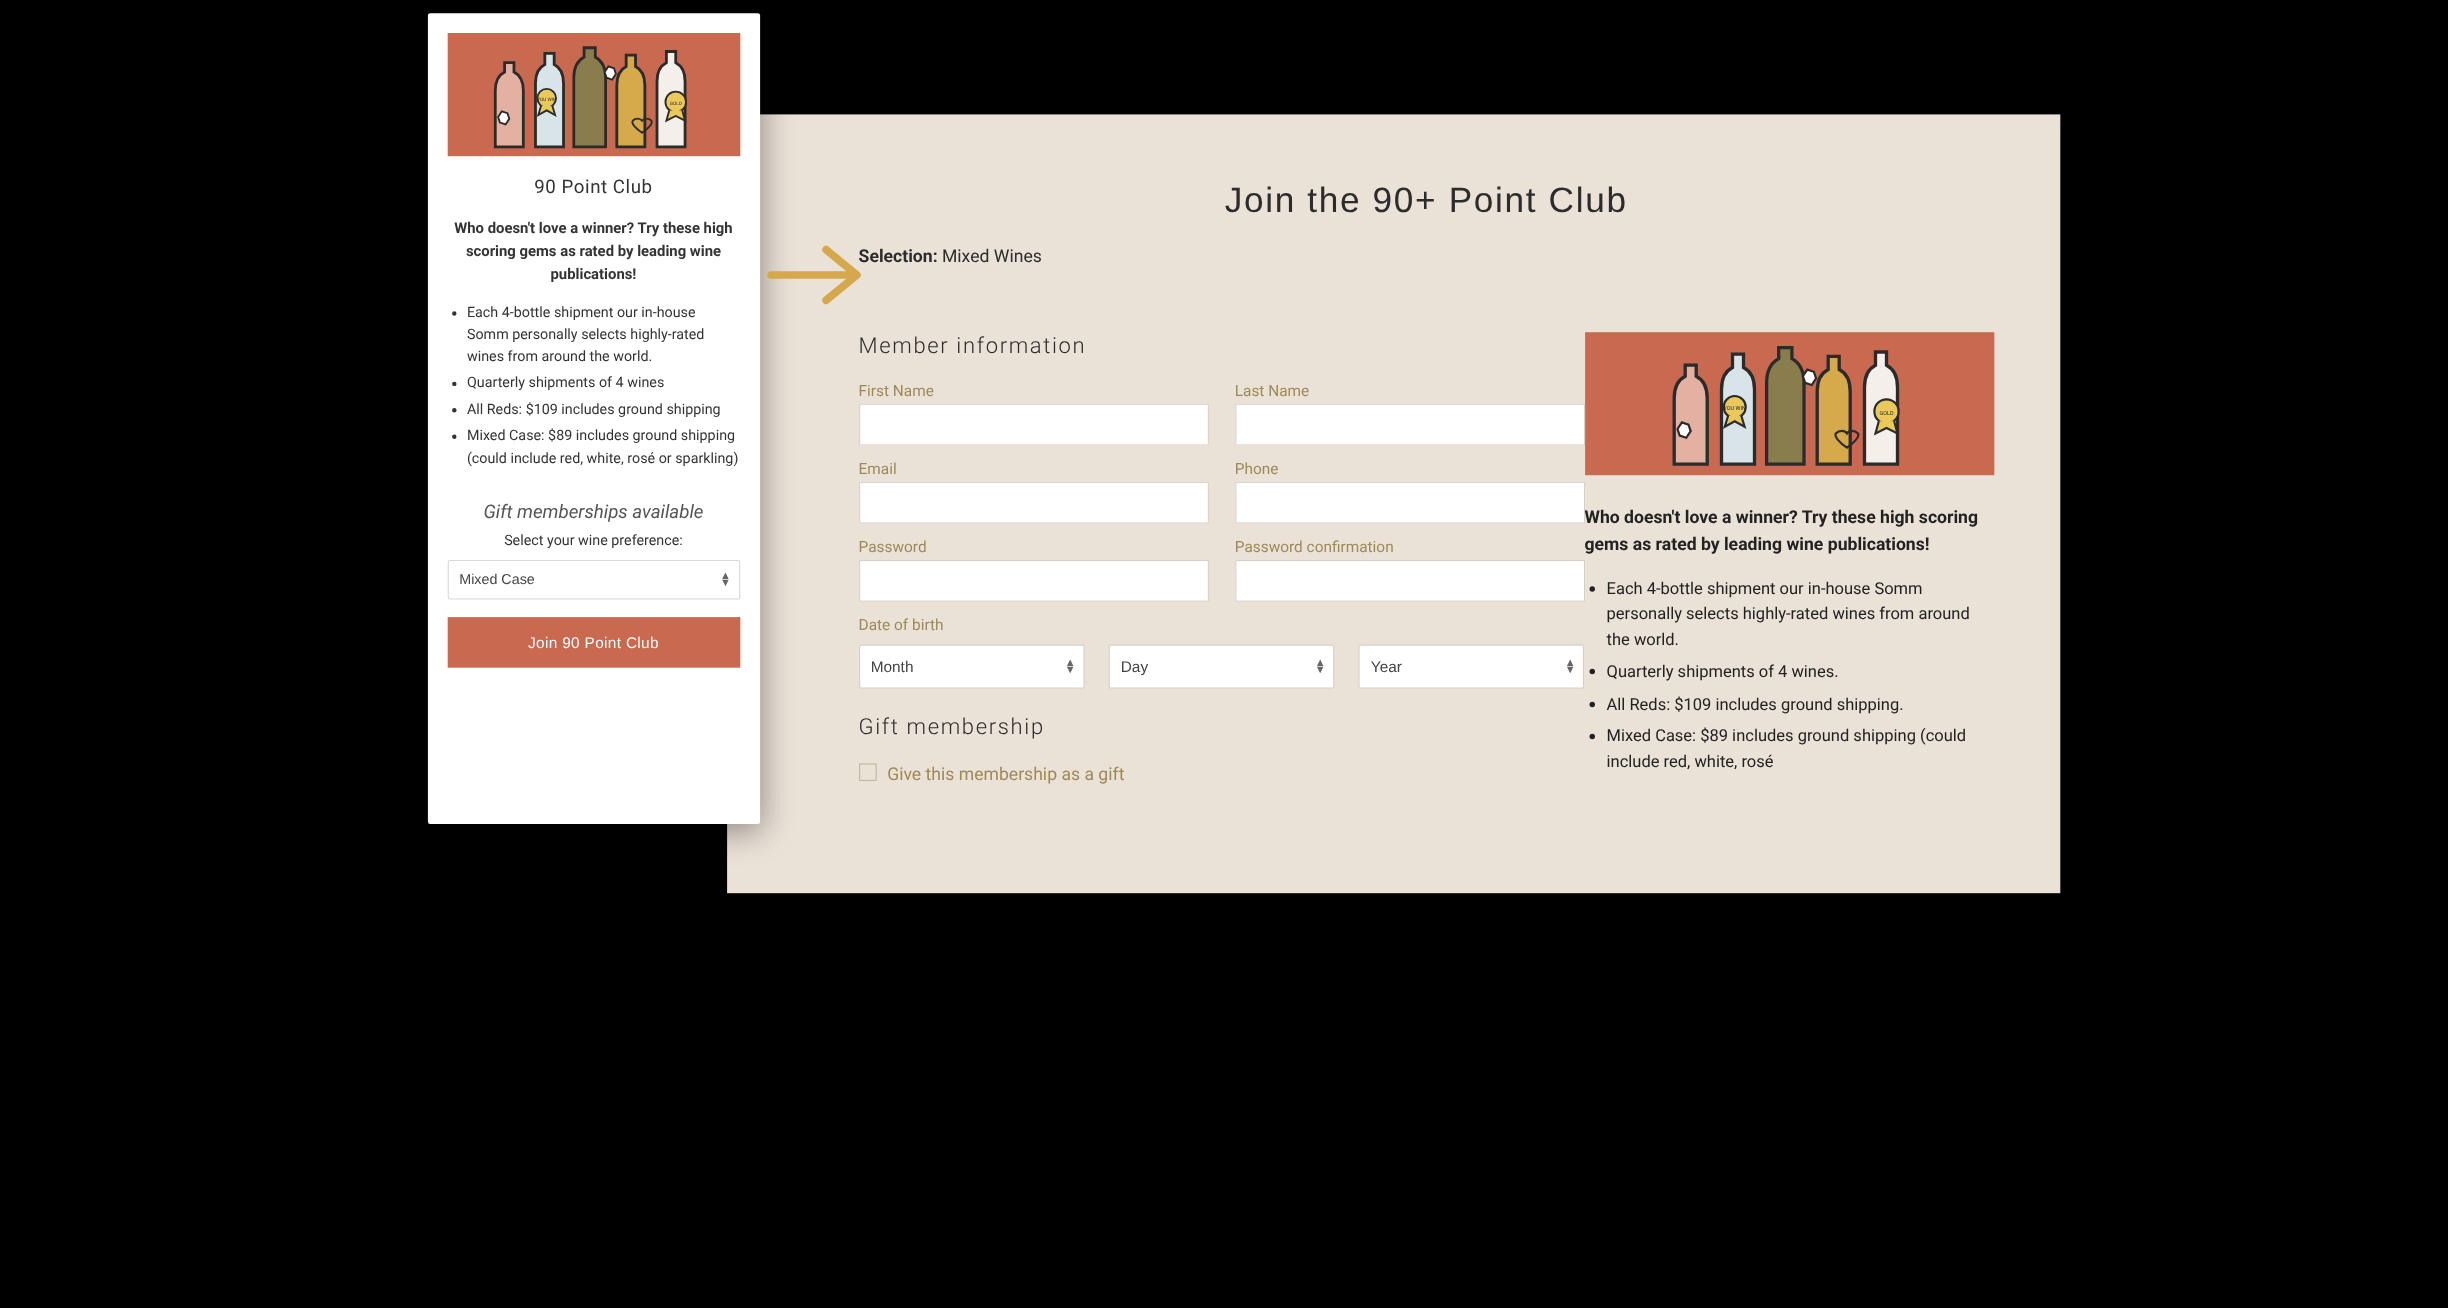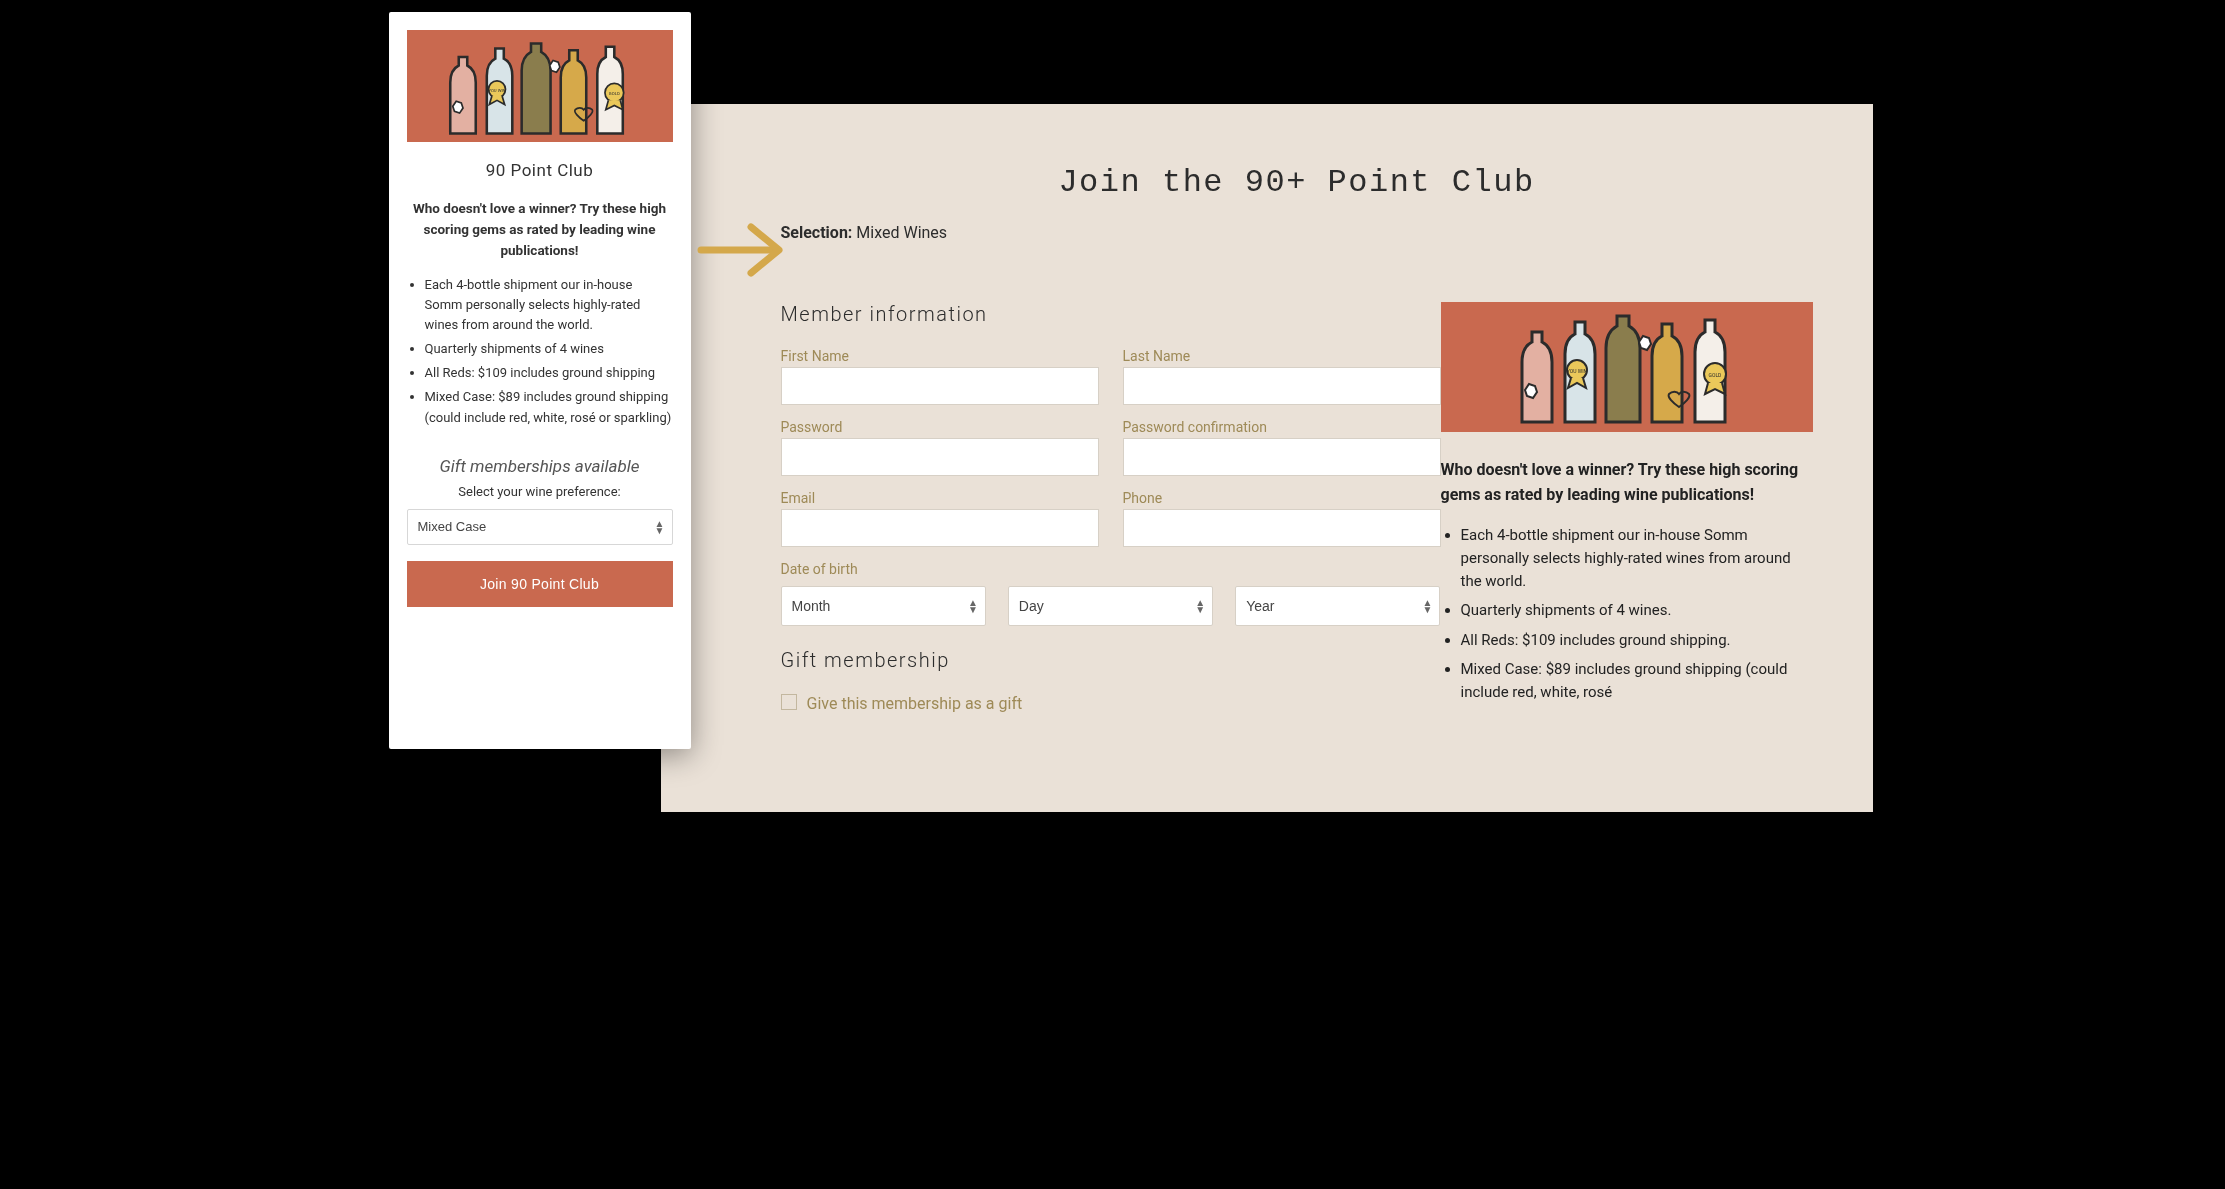--- a/index.html
+++ b/index.html
@@ -126,21 +126,21 @@
     position: relative;
     height: 100%;
   }
   .page-title {
     text-align: center;
     font-size: 32px;
     letter-spacing: 1.5px;
     font-weight: 300;
     color: #2c2c2c;
     margin-bottom: 22px;
-    font-family: Liberation Mono, monospace;
+    font-family: Liberation Sans, sans-serif;
   }
   .selection-line {
     text-align: left;
     font-size: 16px;
     color: #2c2c2c;
     margin-bottom: 60px;
   }
   .selection-line b { font-weight: 700; }
 
   .columns { display: flex; }
@@ -213,37 +213,37 @@
               <input type="text" style="">
             </div>
             <div class="field">
               <label>Last Name</label>
               <input type="text" style="">
             </div>
           </div>
 
           <div class="grid2">
             <div class="field">
+              <label>Email</label>
+              <input type="text" style="">
+            </div>
+            <div class="field">
+              <label>Phone</label>
+              <input type="text" style="">
+            </div>
+          </div>
+
+          <div class="grid2">
+            <div class="field">
               <label>Password</label>
               <input type="password" style="">
             </div>
             <div class="field">
               <label>Password confirmation</label>
               <input type="password" style="">
-            </div>
-          </div>
-
-          <div class="grid2">
-            <div class="field">
-              <label>Email</label>
-              <input type="text" style="">
-            </div>
-            <div class="field">
-              <label>Phone</label>
-              <input type="text" style="">
             </div>
           </div>
 
           <div class="field" style="margin-bottom:6px">
             <label>Date of birth</label>
           </div>
           <div class="dob-row">
             <div class="select-wrap">
               <select>
                 <option>Month</option>

